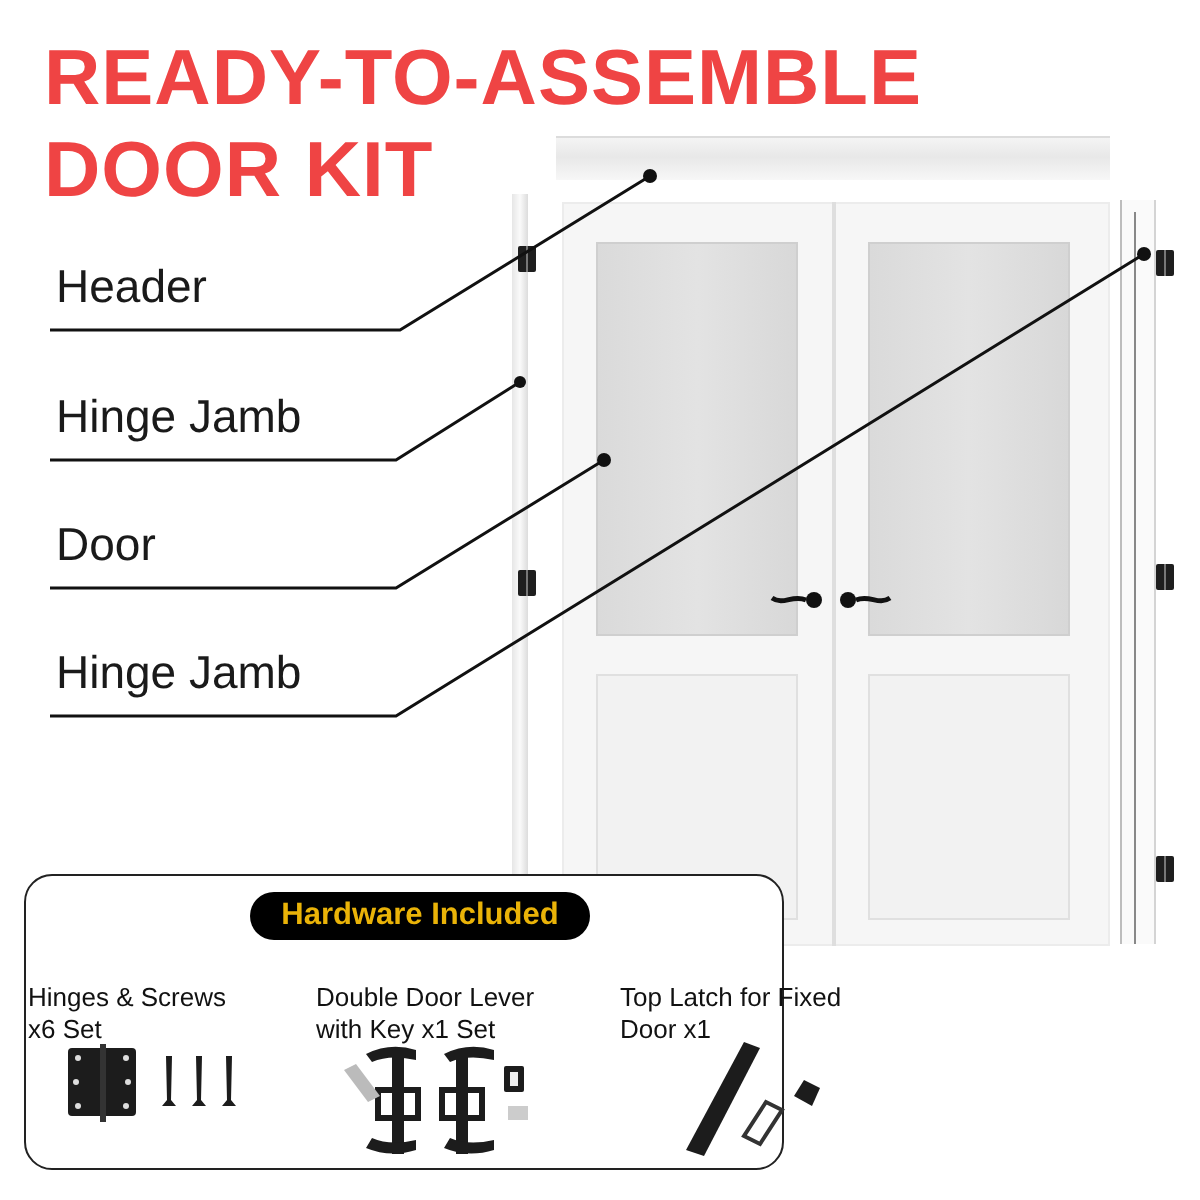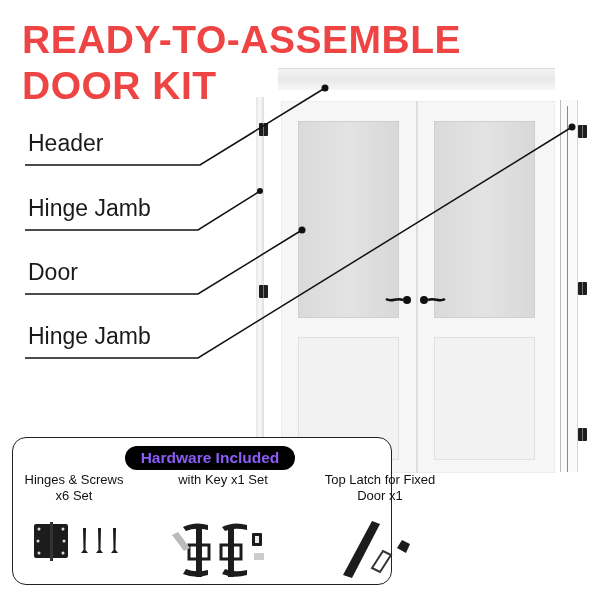--- a/index.html
+++ b/index.html
@@ -27,23 +27,23 @@
   .panel { position: absolute; background: #f2f2f2; border: 1px solid #e0e0e0; }
   .jamb-right { position: absolute; left: 560px; top: 100px; width: 18px; height: 372px;
     border-left: 1px solid #bdbdbd; border-right: 1px solid #d4d4d4; background: #fafafa; }
   .jamb-right .inner { position: absolute; left: 6px; top: 6px; width: 1px; height: 366px; background: #888; }
   .hinge { position: absolute; width: 9px; height: 13px; background: #1e1e1e; border-radius: 1px; }
   .hinge::after { content: ""; position: absolute; left: 4px; top: 0; width: 1px; height: 13px; background: #777; }
 
   
   .hw-box { position: absolute; left: 12px; top: 437px; width: 380px; height: 148px;
     border: 1.5px solid #222; border-radius: 14px; background: #fff; }
-  .hw-pill { position: absolute; left: 125px; top: 446px; width: 170px; height: 24px; background: #000; color: #8b5cf6;
+  .hw-pill { position: absolute; left: 125px; top: 446px; width: 170px; height: 24px; background: #000; color: #eab308;
     border-radius: 12px; font-size: 15.5px; font-weight: bold; text-align: center; line-height: 24px; }
-  .hw-item { position: absolute; top: 472px; text-align: center; font-size: 13px; line-height: 16px; color: #111; }
+  .hw-item { position: absolute; top: 491px; font-size: 13px; line-height: 16px; color: #111; }
   .hw-item span { display: block; }
 </style>
 </head>
 <body>
 
 <div class="title l1">READY-TO-ASSEMBLE</div>
 <div class="title l2">DOOR KIT</div>
 
 <div>
   <div class="header-trim"></div>
@@ -93,20 +93,21 @@
 <div class="label" style="top:325px;">Hinge Jamb</div>
 
 <div class="hw-box"></div>
 <div class="hw-pill">Hardware Included</div>
 
 <div class="hw-item" style="left:14px; width:120px;">
   <span>Hinges &amp; Screws</span>
   <span>x6 Set</span>
 </div>
 <div class="hw-item" style="left:158px; width:130px;">
+  <span>Double Door Lever</span>
   <span>with Key x1 Set</span>
 </div>
 <div class="hw-item" style="left:310px; width:140px;">
   <span>Top Latch for Fixed</span>
   <span>Door x1</span>
 </div>
 
 <svg class="overlay" viewBox="0 0 600 600">
 
   <g>

